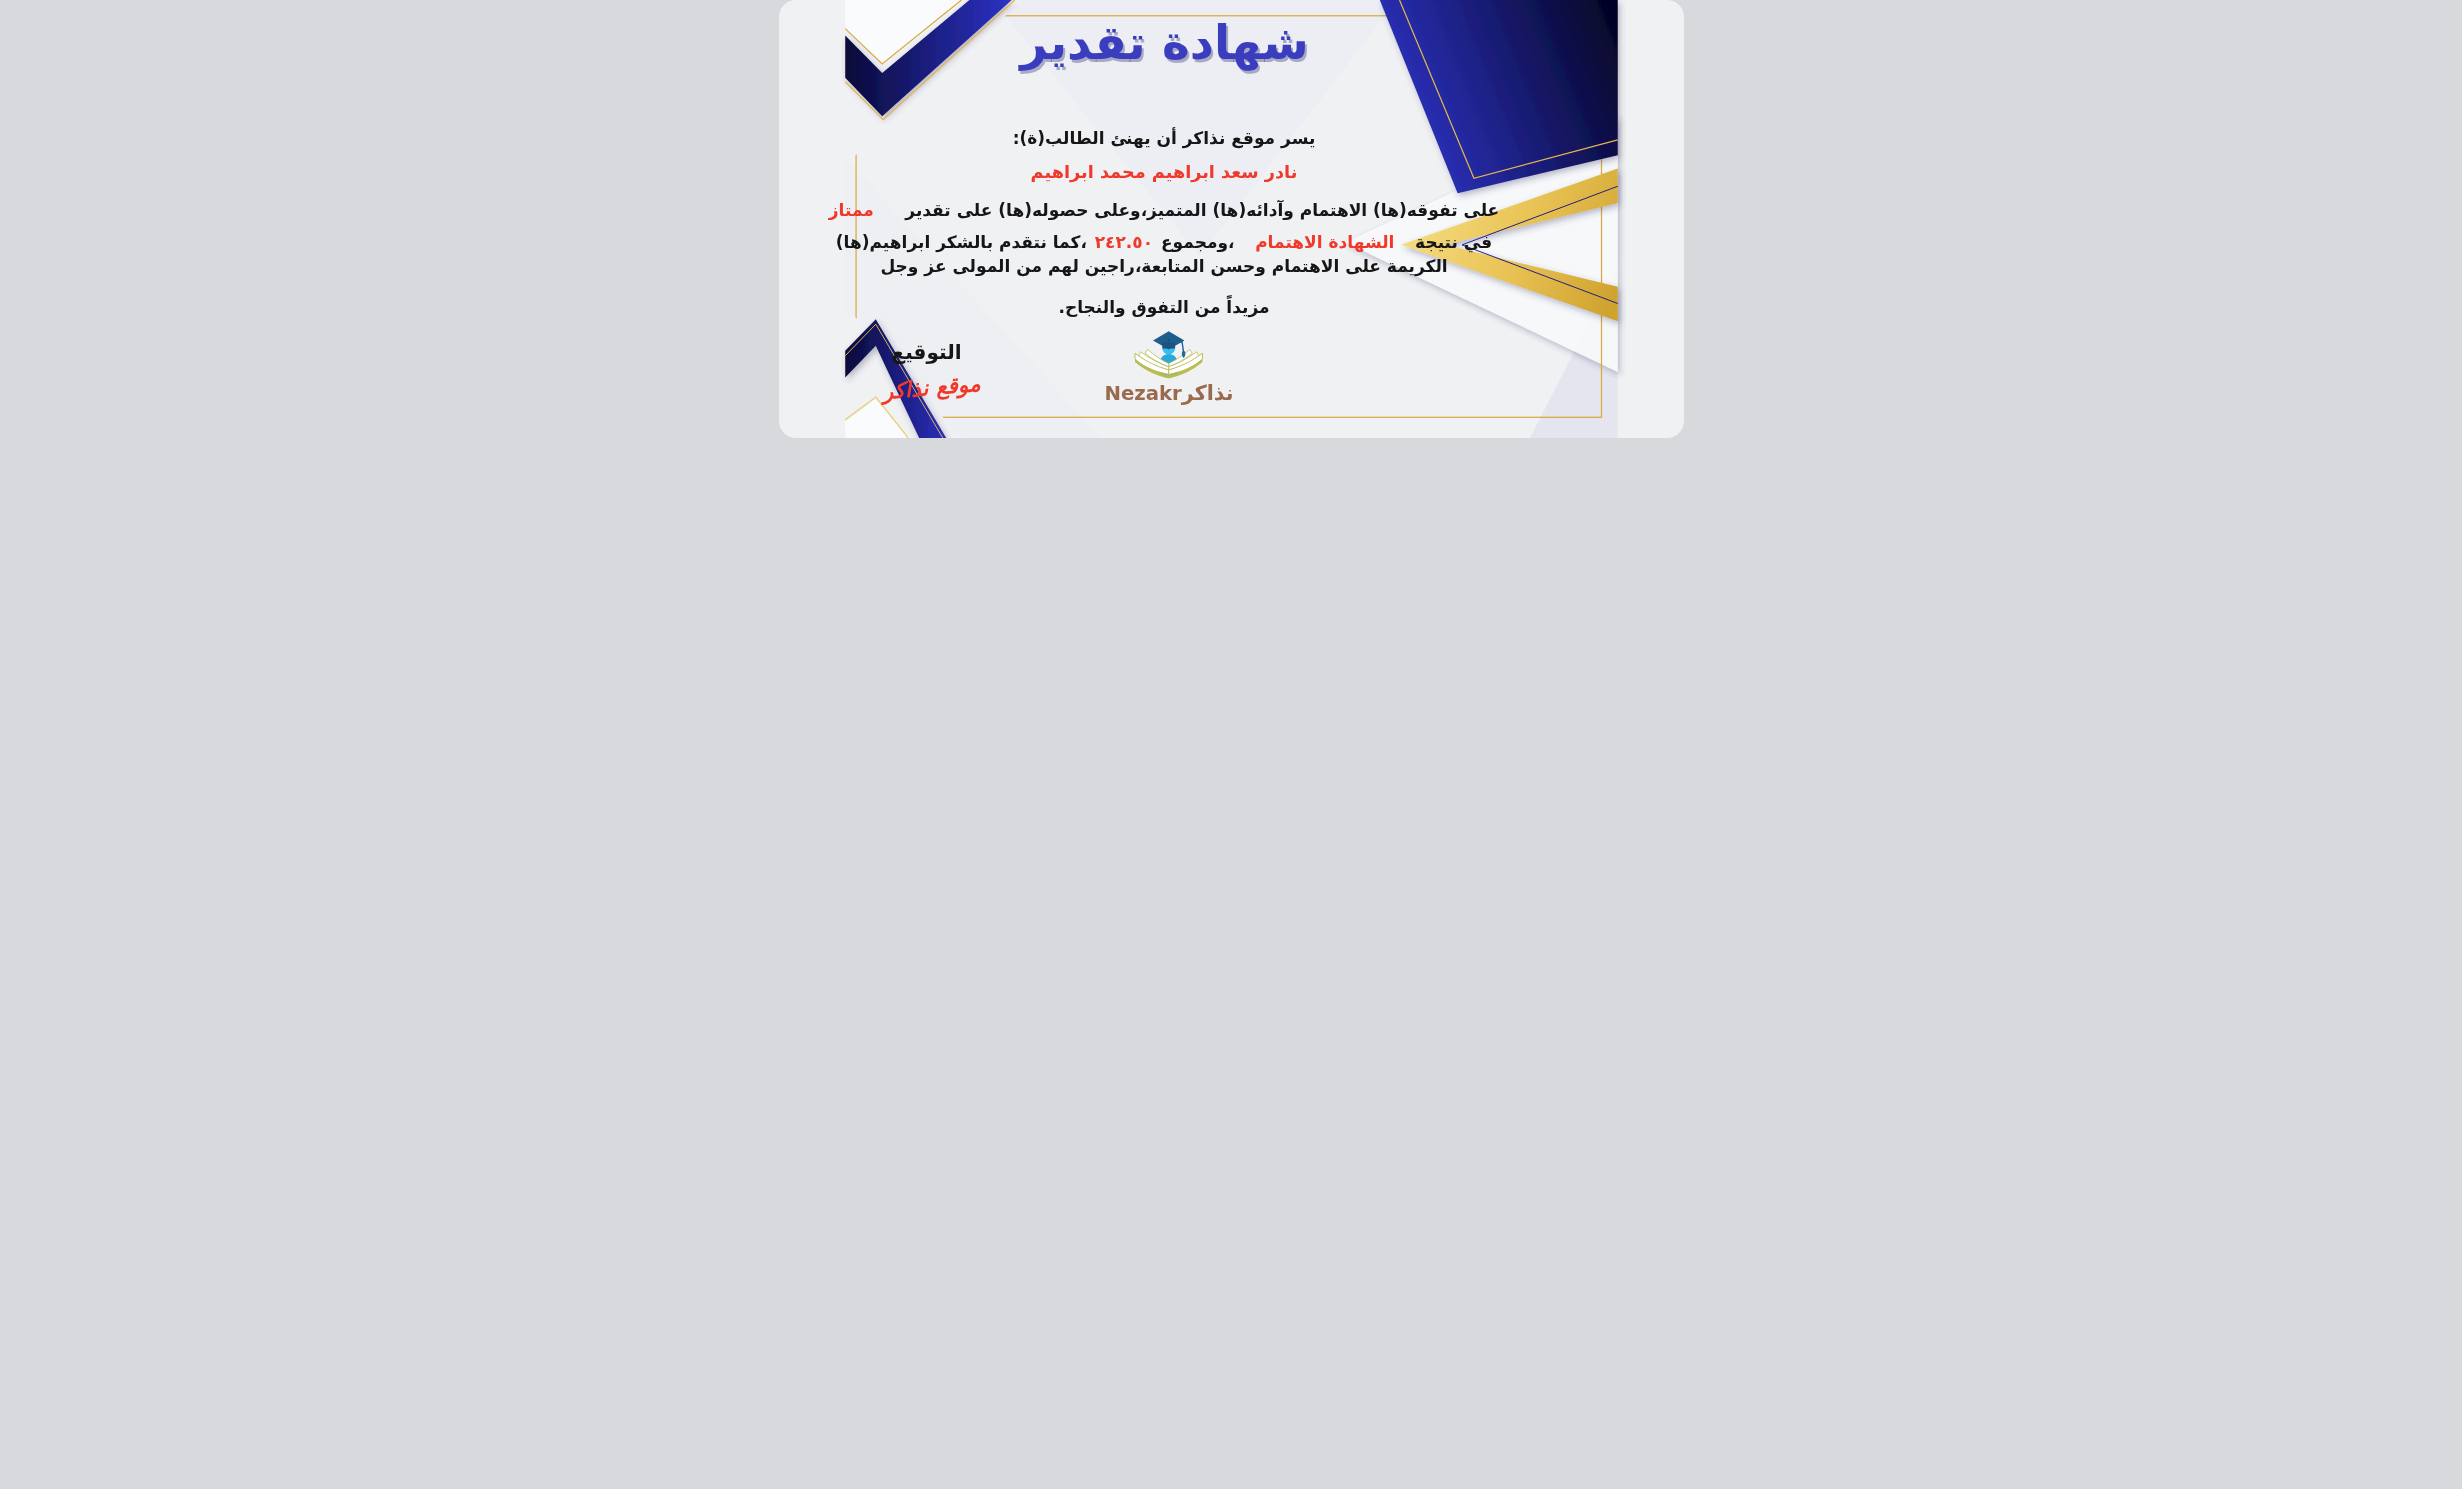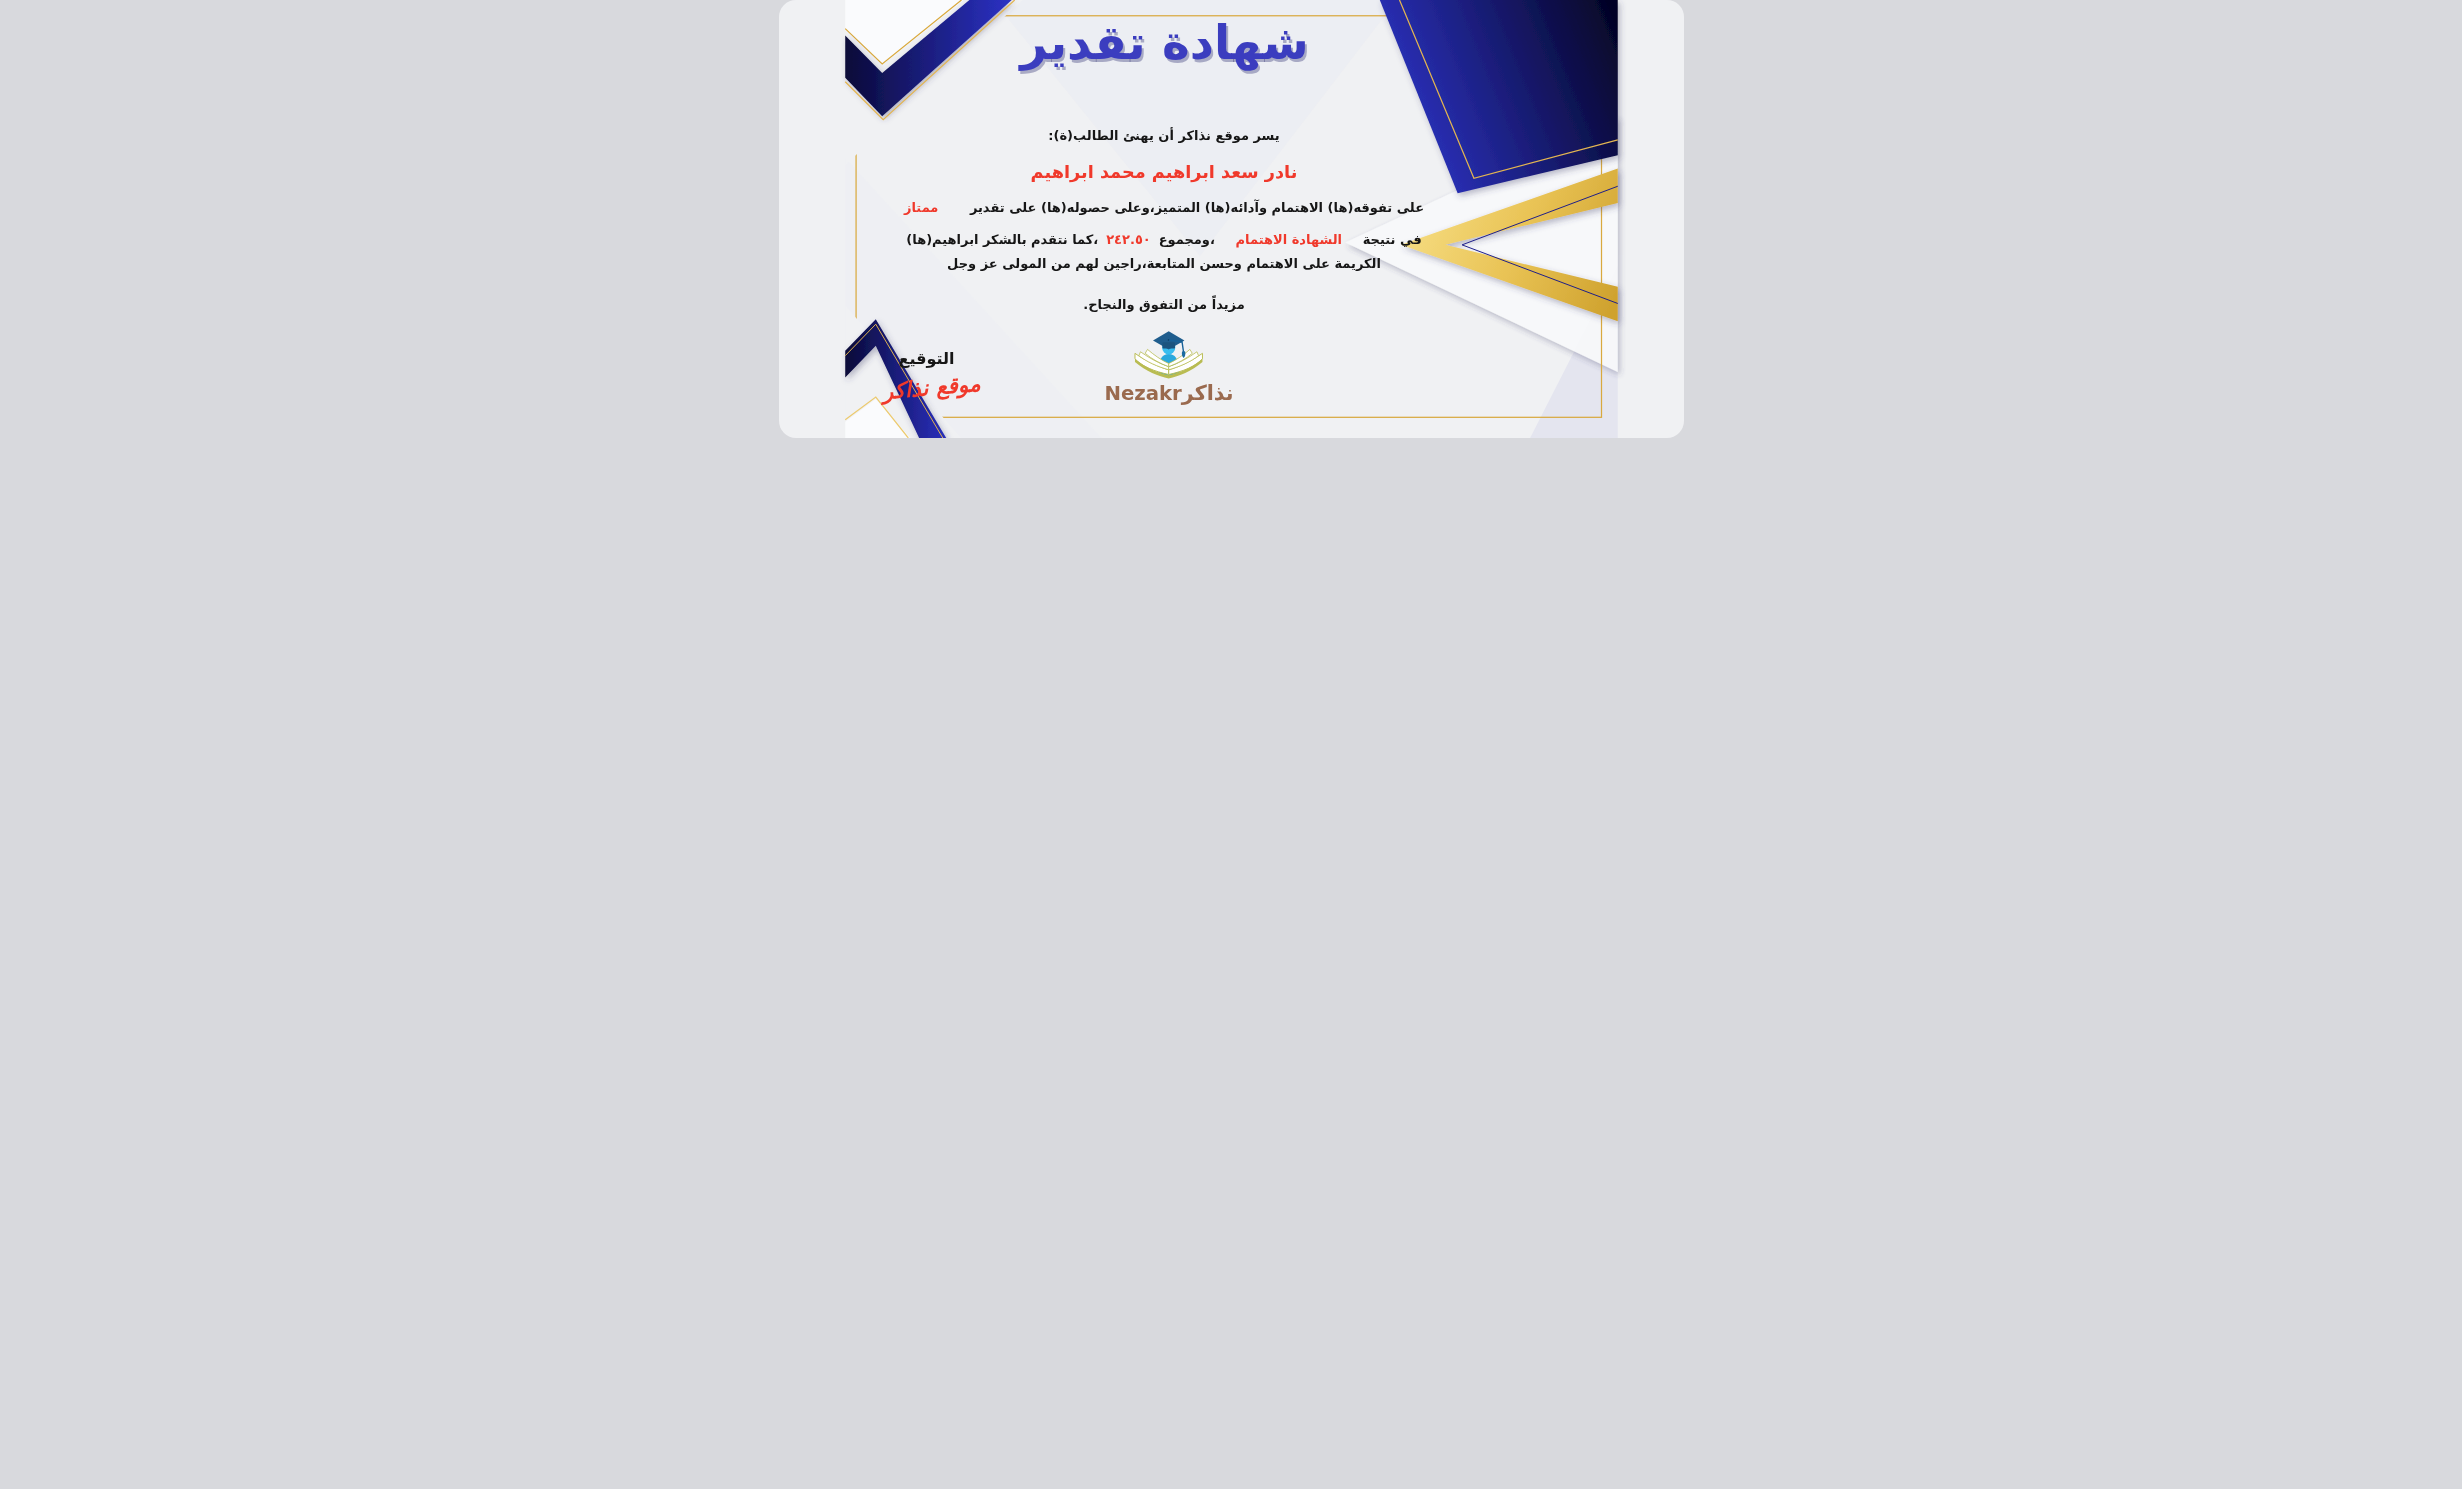--- a/index.html
+++ b/index.html
@@ -11,35 +11,35 @@
   .deco{position:absolute;inset:0;width:100%;height:100%;pointer-events:none;}
   .textlayer{position:absolute;inset:0;direction:rtl;}
   .title{
     position:absolute;top:14.8px;left:29.5px;width:713px;text-align:center;
     font-size:47px;font-weight:bold;color:var(--title-blue);
     text-shadow:2px 2.5px 0.5px rgba(40,40,110,.35);
     letter-spacing:-1px;
   }
   .line{
     position:absolute;left:34px;width:703px;text-align:center;
-    font-size:13px;font-weight:700;color:var(--ink);white-space:nowrap;
+    font-size:17px;font-weight:700;color:var(--ink);white-space:nowrap;
   }
   .intro{top:128px;}
   .name{top:162px;color:var(--red);font-size:17.7px;text-align:center;}
   .l3{top:200px;}
   .l4{top:232px;}
   .l5{top:256px;}
   .l6{top:297px;}
   .red{color:var(--red);}
   .gap-lg{display:inline-block;width:31.5px;}
   .gap-md{display:inline-block;width:20.7px;}
   .gap-sm{display:inline-block;width:7.9px;}
   .sig-label{
-    position:absolute;top:349px;left:74px;width:148px;text-align:center;
-    font-size:16px;font-weight:700;color:var(--ink);
+    position:absolute;top:340px;left:74px;width:148px;text-align:center;
+    font-size:20px;font-weight:700;color:var(--ink);
   }
   .sig-script{
     position:absolute;top:375px;left:69px;width:167px;text-align:center;
     font-size:21.7px;font-weight:700;font-style:italic;color:var(--red);
     transform:rotate(-5deg);direction:rtl;
   }
   .logo{position:absolute;top:329px;left:314px;width:153px;height:84px;text-align:center;direction:ltr;}
   .logo svg{display:block;margin:0 auto;}
   .logo-word{
     margin-top:1px;font-size:19.7px;font-weight:bold;color:var(--brand-brown);

